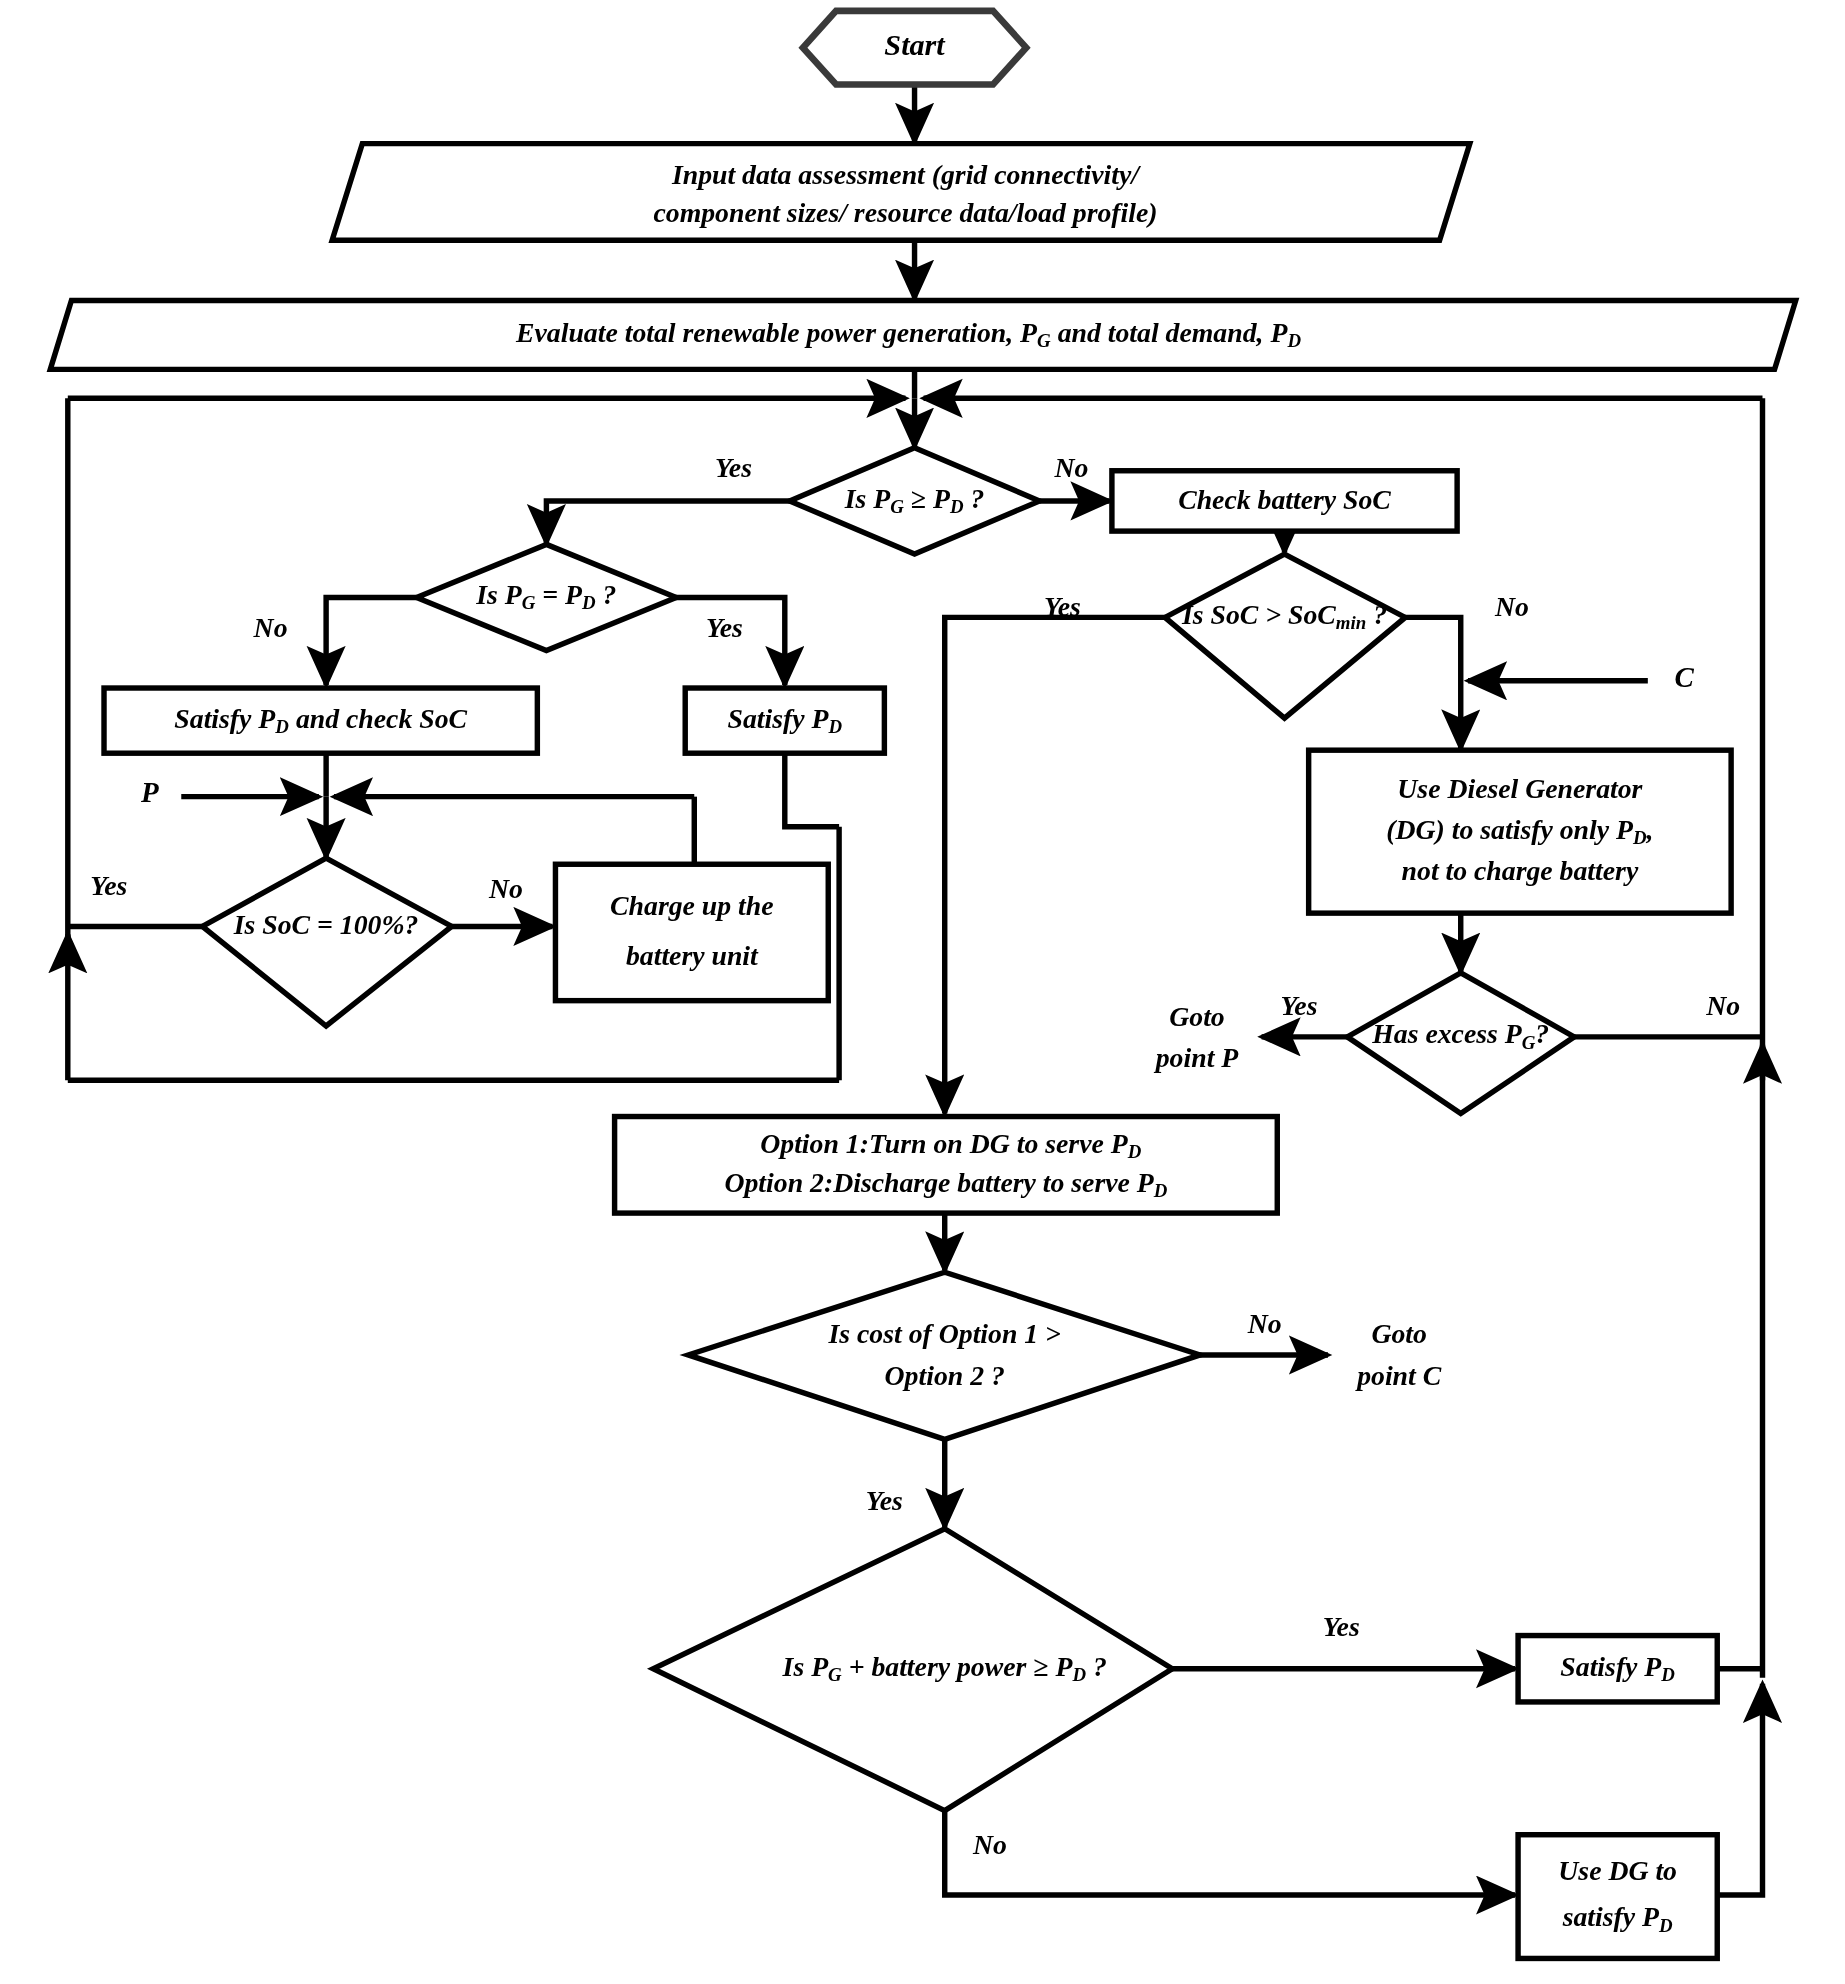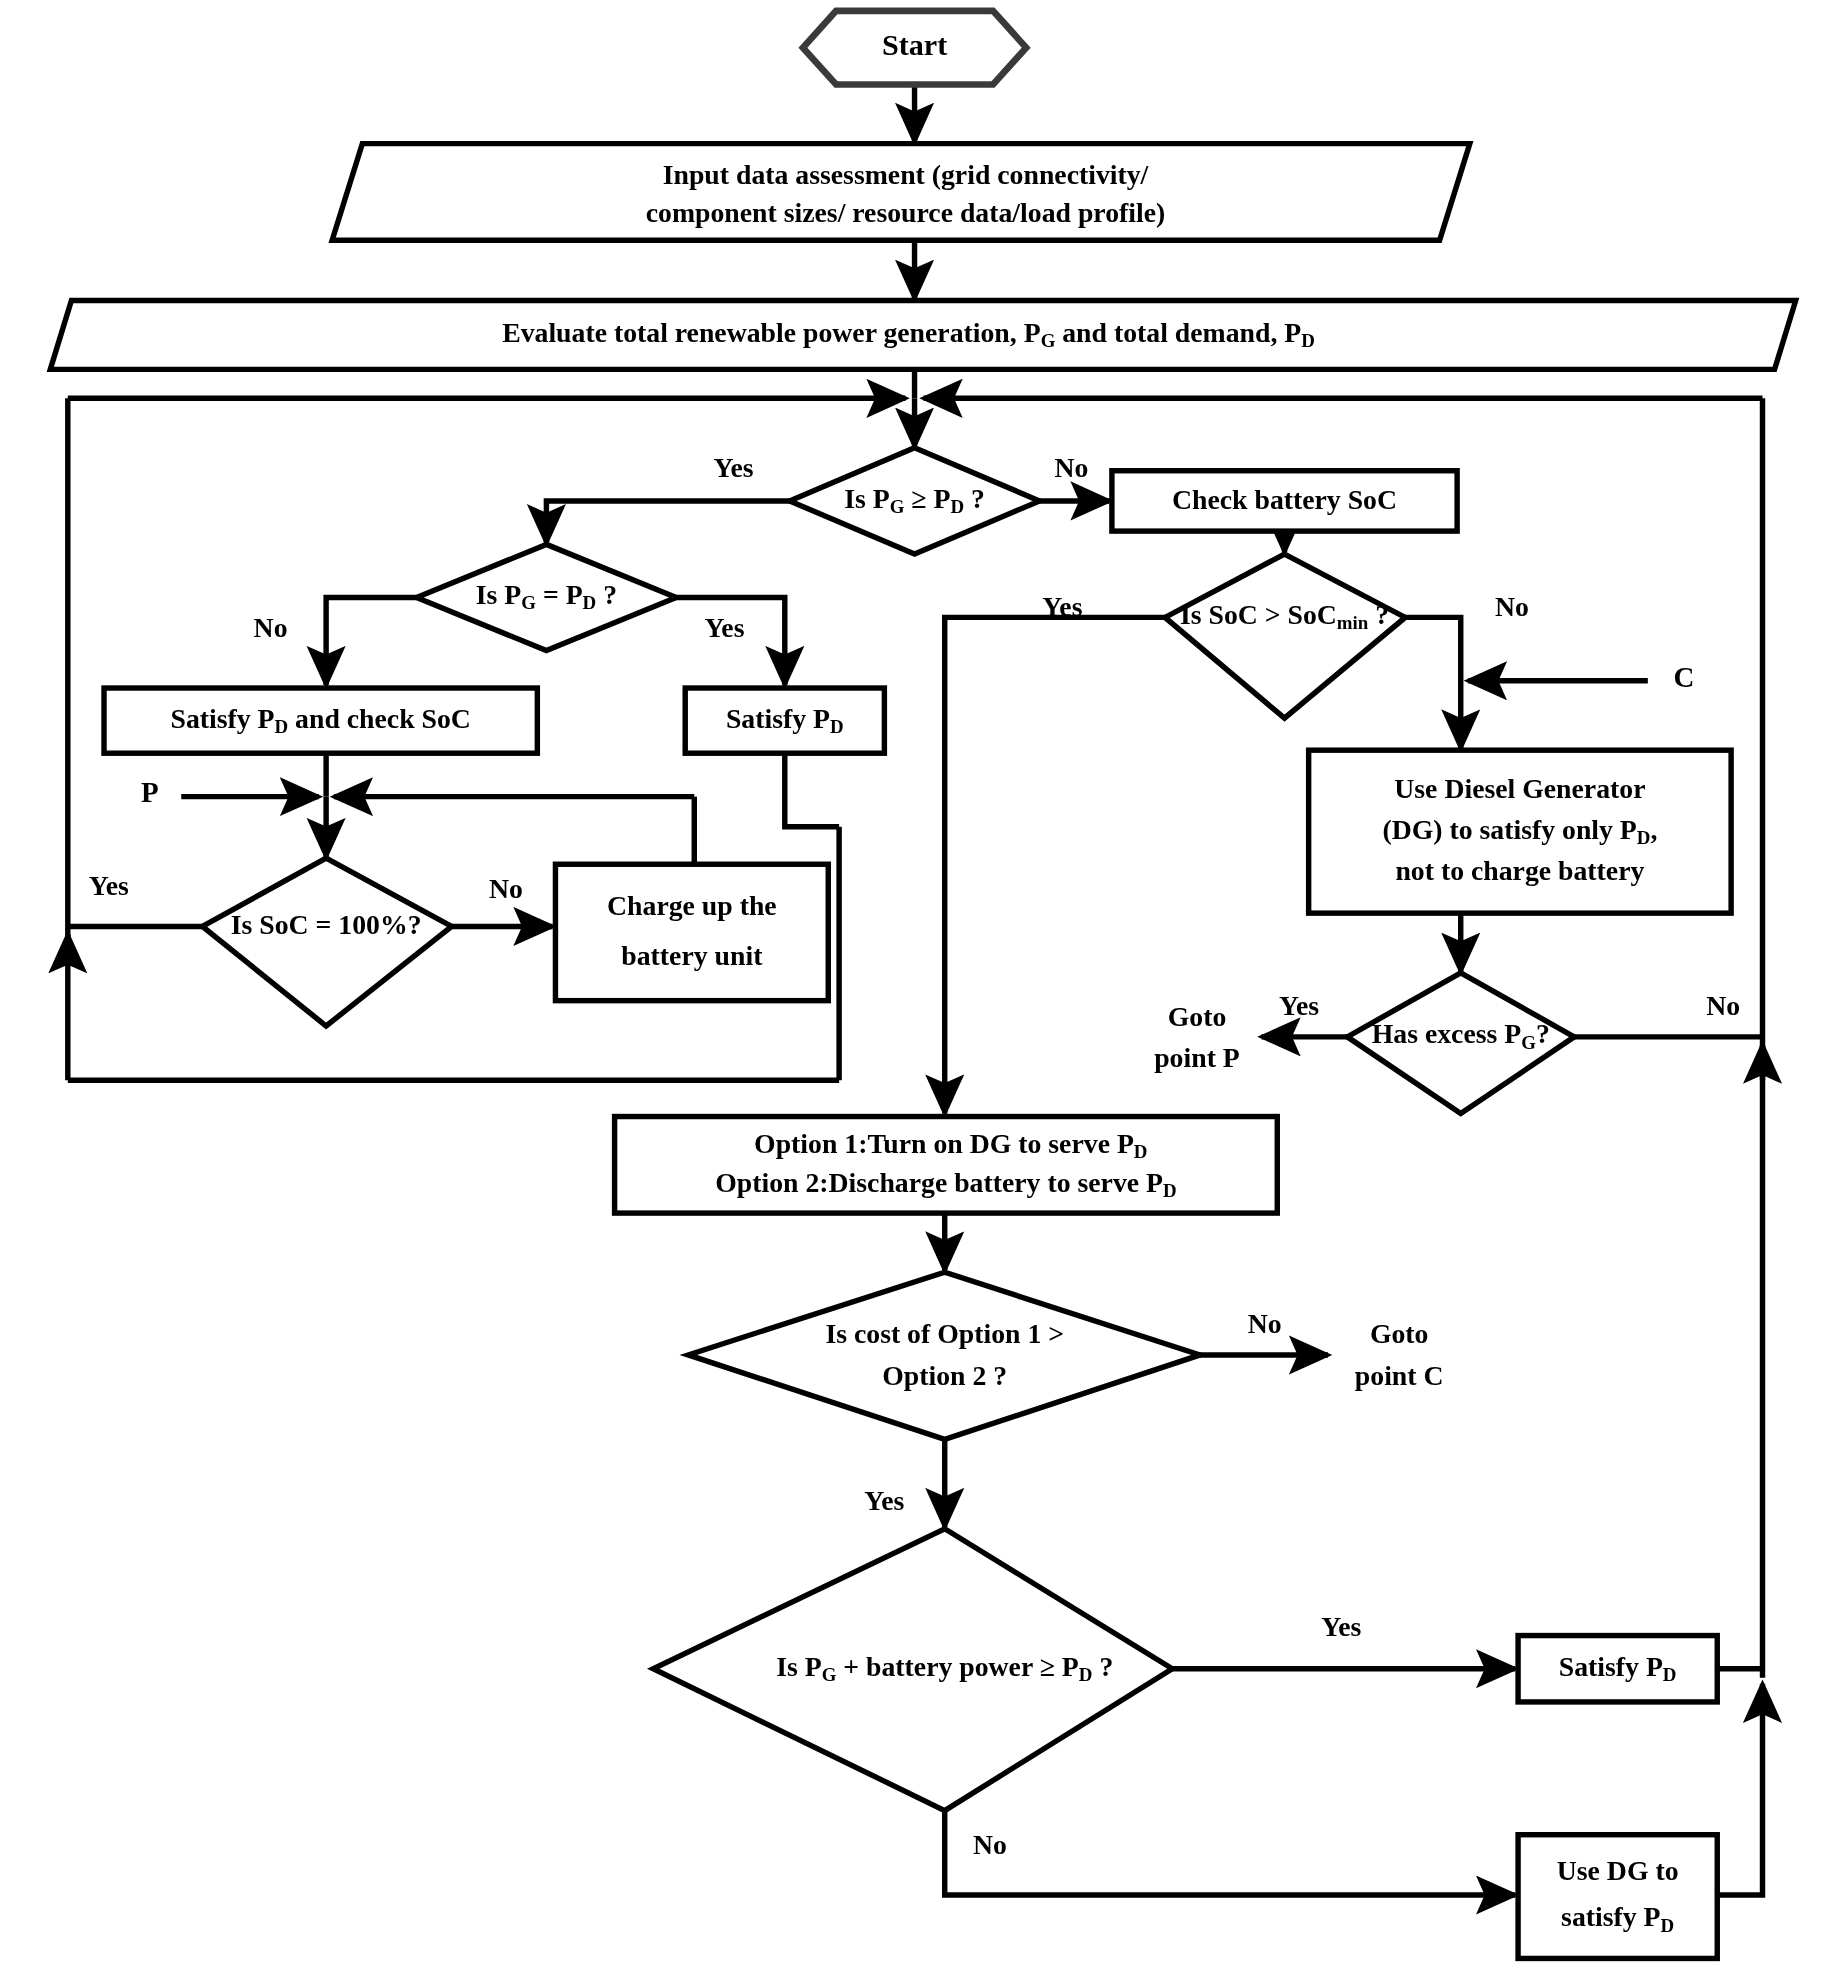--- a/index.html
+++ b/index.html
@@ -6,20 +6,21 @@
     margin: 0;
     padding: 0;
     background: #ffffff;
   }
   #flow-root {
     width: 1846px;
     height: 1985px;
     position: relative;
     background: #ffffff;
     font-family: "Liberation Serif", "DejaVu Serif", serif;
+    font-style: italic;
   }
   svg#flow-svg {
     display: block;
     width: 1846px;
     height: 1985px;
   }
   .node-shape {
     fill: #ffffff;
     stroke: #000000;
     stroke-width: 9;

